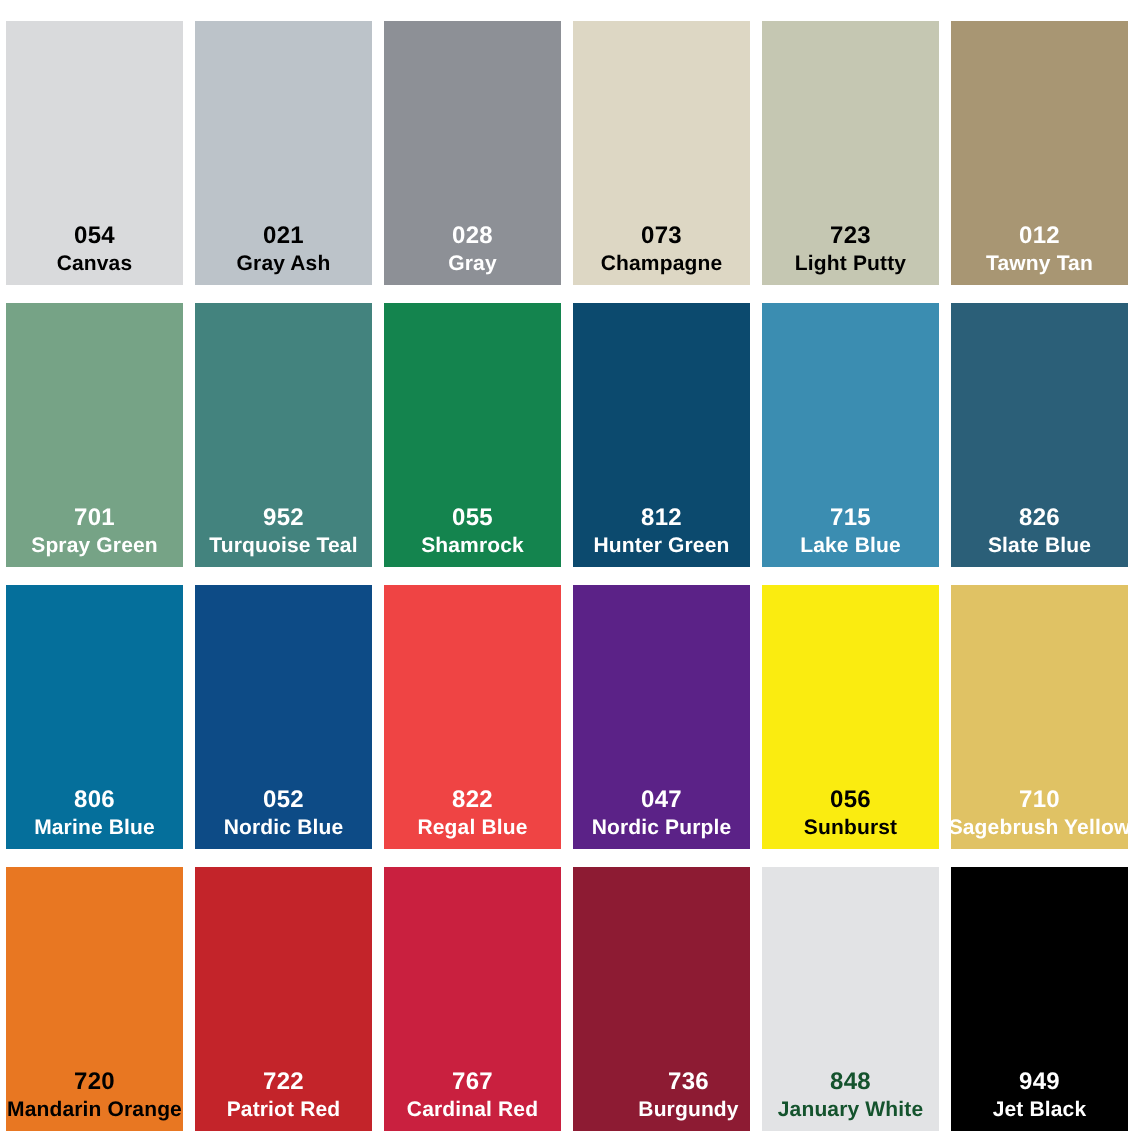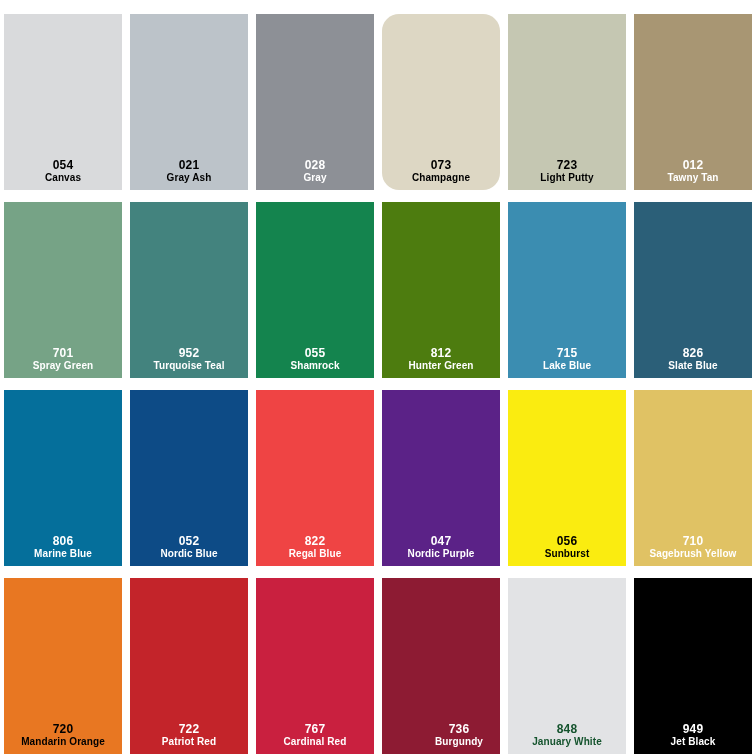--- a/index.html
+++ b/index.html
@@ -31,28 +31,28 @@
     box-sizing: border-box;
     overflow: hidden;
     display: flex;
     flex-direction: column;
     justify-content: flex-end;
     align-items: center;
     padding-bottom: 6px;
     line-height: 1.18;
   }
   .swatch-code {
-    font-size: 12px;
+    font-size: 16px;
     font-weight: bold;
     letter-spacing: 0.2px;
     text-align: center;
     white-space: nowrap;
   }
   .swatch-name {
-    font-size: 10px;
+    font-size: 14px;
     font-weight: bold;
     letter-spacing: 0.1px;
     text-align: right;
     white-space: nowrap;
   }
   .swatch-label-block {
     display: flex;
     flex-direction: column;
     align-items: center;
     pointer-events: none;
@@ -73,21 +73,21 @@
         <div class="swatch-code">021</div>
         <div class="swatch-name">Gray Ash</div>
       </div>
     </div>
     <div class="swatch" style="background: rgb(141, 144, 150); color: rgb(255, 255, 255);">
       <div class="swatch-label-block">
         <div class="swatch-code">028</div>
         <div class="swatch-name">Gray</div>
       </div>
     </div>
-    <div class="swatch" style="background: rgb(221, 215, 196); color: rgb(0, 0, 0); border-radius: 17px;">
+    <div class="swatch" style="background: rgb(221, 215, 196); color: rgb(0, 0, 0);">
       <div class="swatch-label-block">
         <div class="swatch-code">073</div>
         <div class="swatch-name">Champagne</div>
       </div>
     </div>
     <div class="swatch" style="background: rgb(197, 199, 178); color: rgb(0, 0, 0);">
       <div class="swatch-label-block">
         <div class="swatch-code">723</div>
         <div class="swatch-name">Light Putty</div>
       </div>
@@ -109,21 +109,21 @@
         <div class="swatch-code">952</div>
         <div class="swatch-name">Turquoise Teal</div>
       </div>
     </div>
     <div class="swatch" style="background: rgb(20, 132, 78); color: rgb(255, 255, 255);">
       <div class="swatch-label-block">
         <div class="swatch-code">055</div>
         <div class="swatch-name">Shamrock</div>
       </div>
     </div>
-    <div class="swatch" style="background: #4d7c0f; color: rgb(255, 255, 255);">
+    <div class="swatch" style="background: #0c4a6e; color: rgb(255, 255, 255);">
       <div class="swatch-label-block">
         <div class="swatch-code">812</div>
         <div class="swatch-name">Hunter Green</div>
       </div>
     </div>
     <div class="swatch" style="background: rgb(59, 141, 177); color: rgb(255, 255, 255);">
       <div class="swatch-label-block">
         <div class="swatch-code">715</div>
         <div class="swatch-name">Lake Blue</div>
       </div>

